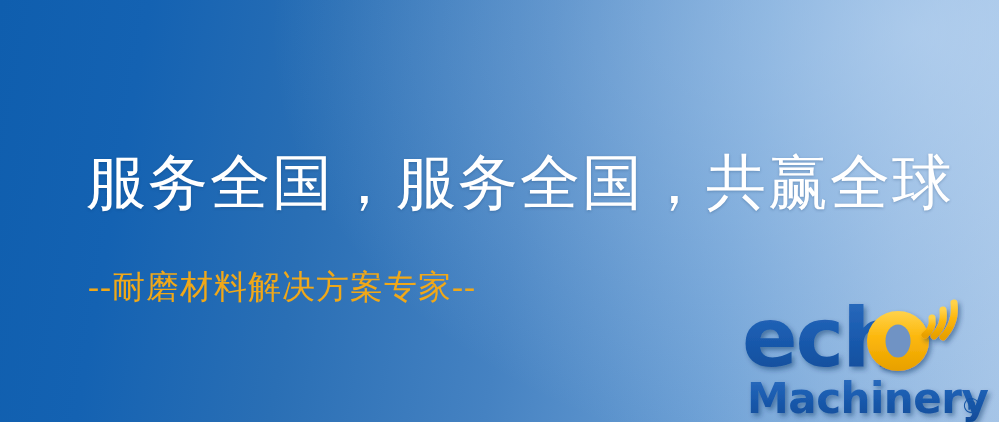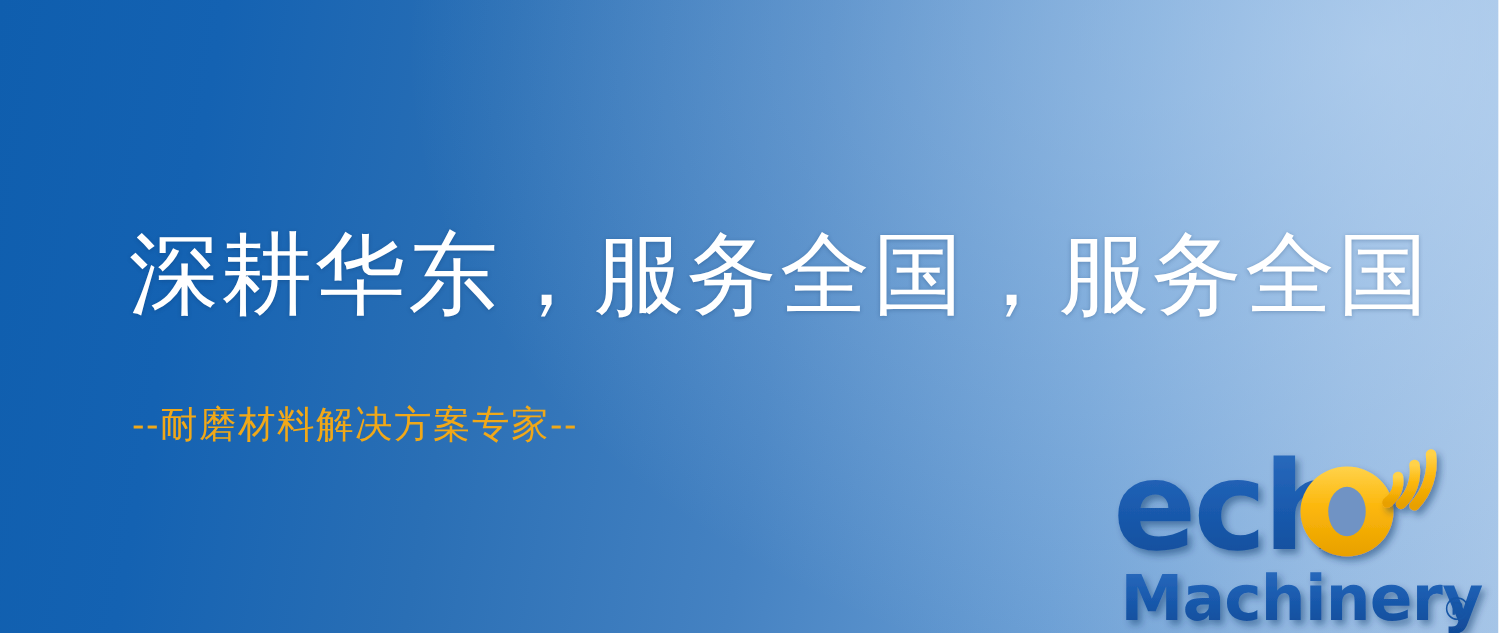--- a/index.html
+++ b/index.html
@@ -49,22 +49,22 @@
     letter-spacing: 2px;
     white-space: nowrap;
     text-shadow: 0 1px 3px rgba(10,45,90,0.28);
   }
 
   
   #subtitle {
     position: absolute;
     left: 88px;
     top: 268px;
-    font-family: Liberation Sans, sans-serif;
-    font-size: 25px;
+    font-family: Liberation Serif, serif;
+    font-size: 33px;
     line-height: 1.2;
     color: #f0a818;
     letter-spacing: 1px;
     white-space: nowrap;
   }
 
   
   #logo {
     position: absolute;
     left: 742px;
@@ -74,21 +74,21 @@
   }
   #logo svg { display: block; }
 </style>
 </head>
 <body>
 
 <div id="banner">
 
   <div class="bloom"></div>
 
-  <div id="headline">深耕华东，服务全国，服务全国</div>
+  <div id="headline">服务全国，服务全国，共赢全球</div>
 
   <div id="subtitle">--耐磨材料解决方案专家--</div>
 
   <div id="logo">
     <svg width="257" height="130" viewBox="0 0 257 130" xmlns="http://www.w3.org/2000/svg" aria-hidden="true">
       <defs>
         <linearGradient id="blueGrad" x1="0" y1="0" x2="0" y2="1">
           <stop offset="0%" stop-color="#2e6ec0"></stop>
           <stop offset="45%" stop-color="#1b5cb0"></stop>
           <stop offset="100%" stop-color="#104a97"></stop>

